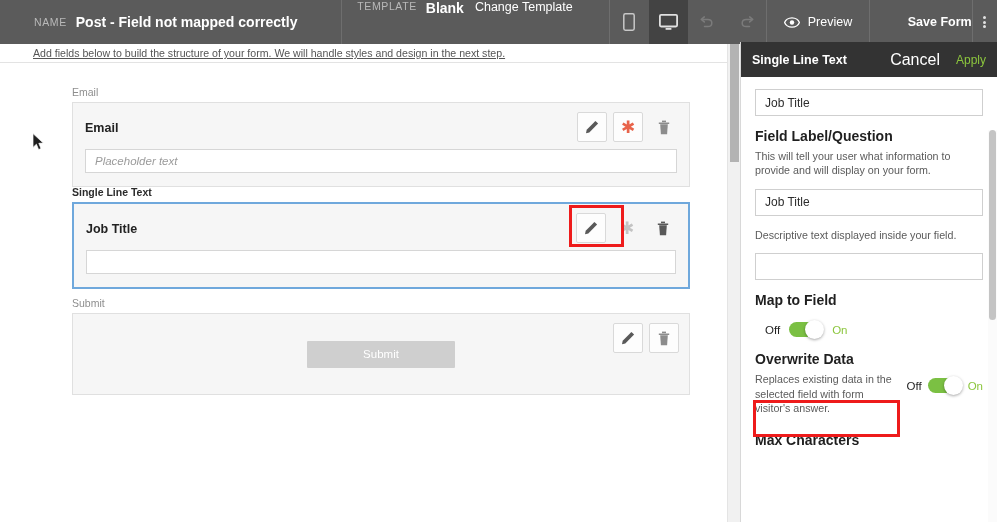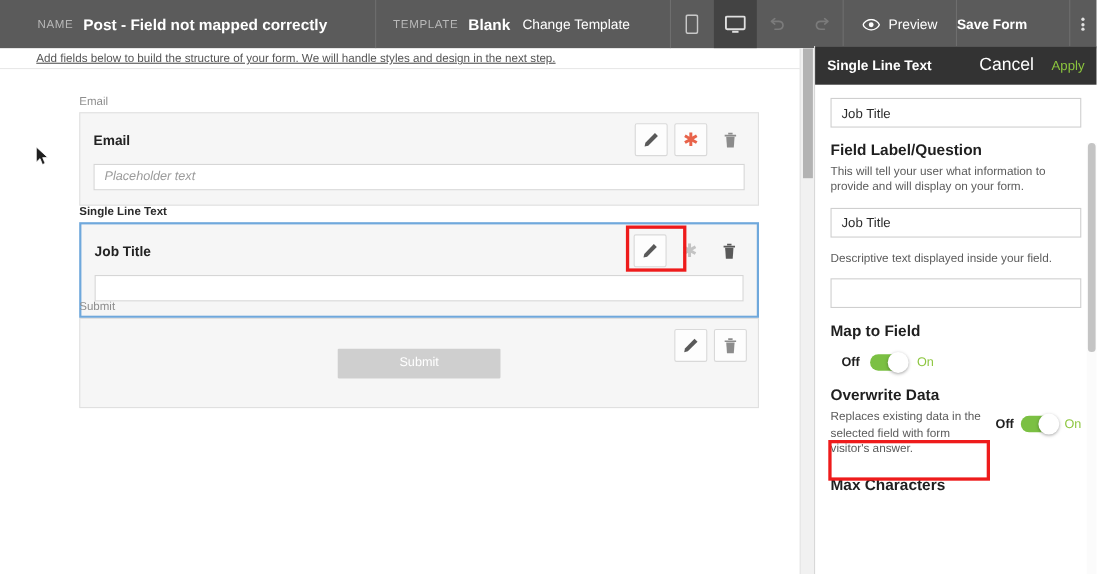--- a/index.html
+++ b/index.html
@@ -25,21 +25,21 @@
     border-right: 1px solid #6e6e6e;
   }
   .tb-kicker {
     color: #b9b9b9; font-size: 10.5px; letter-spacing: .6px;
     font-weight: 400; margin-right: 9px; white-space: nowrap;
   }
   .tb-value {
     color: #ffffff; font-size: 14px; font-weight: bold; white-space: nowrap;
   }
   .tb-template-zone {
-    display: flex; align-items: center; padding-left: 15px;
+    display: flex; align-items: flex-start; padding-left: 15px;
     width: 285px; border-right: 1px solid #6e6e6e;
   }
   .tb-link {
     color: #ffffff; font-size: 12.5px; margin-left: 11px;
     white-space: nowrap; cursor: pointer;
   }
   .tb-iconbtn {
     width: 42px; display: flex; align-items: center; justify-content: center;
     cursor: pointer;
   }
@@ -53,21 +53,21 @@
     width: 36px; display:flex; align-items:center; justify-content:center;
     cursor: pointer;
   }
   .tb-preview {
     display: flex; align-items: center; justify-content: center;
     gap: 8px; width: 110px; cursor: pointer;
     border-right: 1px solid #6e6e6e;
   }
   .tb-preview span { color:#fff; font-size: 12.5px; }
   .tb-save {
-    display:flex; align-items:center; justify-content:flex-start;
+    display:flex; align-items:center; justify-content:flex-end;
     width: 110px; cursor: pointer; border-right: 1px solid #6e6e6e;
   }
   .tb-save span { color:#fff; font-size: 12.5px; font-weight: bold; }
   .tb-kebab {
     width: 26px; display:flex; align-items:center; justify-content:center;
     cursor:pointer;
   }
   .dot { width:3px; height:3px; background:#e2e2e2; border-radius:50%; margin:1.3px 0; }
 
   
@@ -170,21 +170,21 @@
   .rpinput {
     width: 100%; height: 27px;
     border: 1px solid #cfcfcf; background:#fff;
     display:flex; align-items:center; padding: 0 9px;
     font-size: 12px; color: #2c2c2c; margin-bottom: 12px;
   }
   .rpinput.empty { color: transparent; }
   .rph3 { font-size: 14px; font-weight: bold; color:#1f1f1f; margin-bottom: 5px; }
   .rpdesc { font-size: 10.7px; color: #5b5b5b; line-height: 1.35; margin-bottom: 11px; }
   .toggle-row { display:flex; align-items:center; gap: 9px; margin: 14px 0 11px 10px; }
-  .tgl-off { font-size: 11.5px; font-weight: bold; color: #1f1f1f; }
+  .tgl-off { font-size: 11.5px; font-weight: normal; color: #1f1f1f; }
   .tgl-on  { font-size: 11.5px; color: #8cc63e; }
   .switch {
     width: 34px; height: 15px; background:#7bc043; border-radius: 9px;
     position: relative; cursor: pointer;
   }
   .switch .knob {
     position:absolute; top: -2px; right: -1px;
     width: 19px; height: 19px; background:#ffffff; border-radius:50%;
     box-shadow: 0 1px 3px rgba(0,0,0,.35);
   }
@@ -321,21 +321,21 @@
               <path d="M0.8 2.5h10.4v1.5H0.8z" fill="#595959"></path>
               <path d="M4 0.6h4v1.6H4z" fill="#595959"></path>
               <path d="M2.2 4.3h7.6l-0.7 9.9H2.9z" fill="#595959"></path>
             </svg>
           </div>
         </div>
         <div class="inputline"></div>
       </div>
     </div>
 
-    <div class="blockwrap" style="top:210px;border-radius:25px;">
+    <div class="blockwrap" style="top:234px;border-radius:25px;">
       <span class="blocklabel">Submit</span>
       <div class="submitbox">
         <div class="toolrow">
           <div class="toolbtn">
             <svg width="14" height="14" viewBox="0 0 14 14">
               <path d="M10.4 0.9 13.1 3.6 4.3 12.4 1 13.2 1.7 9.8z" fill="#595959"></path>
             </svg>
           </div>
           <div class="toolbtn">
             <svg width="12" height="15" viewBox="0 0 12 15">

